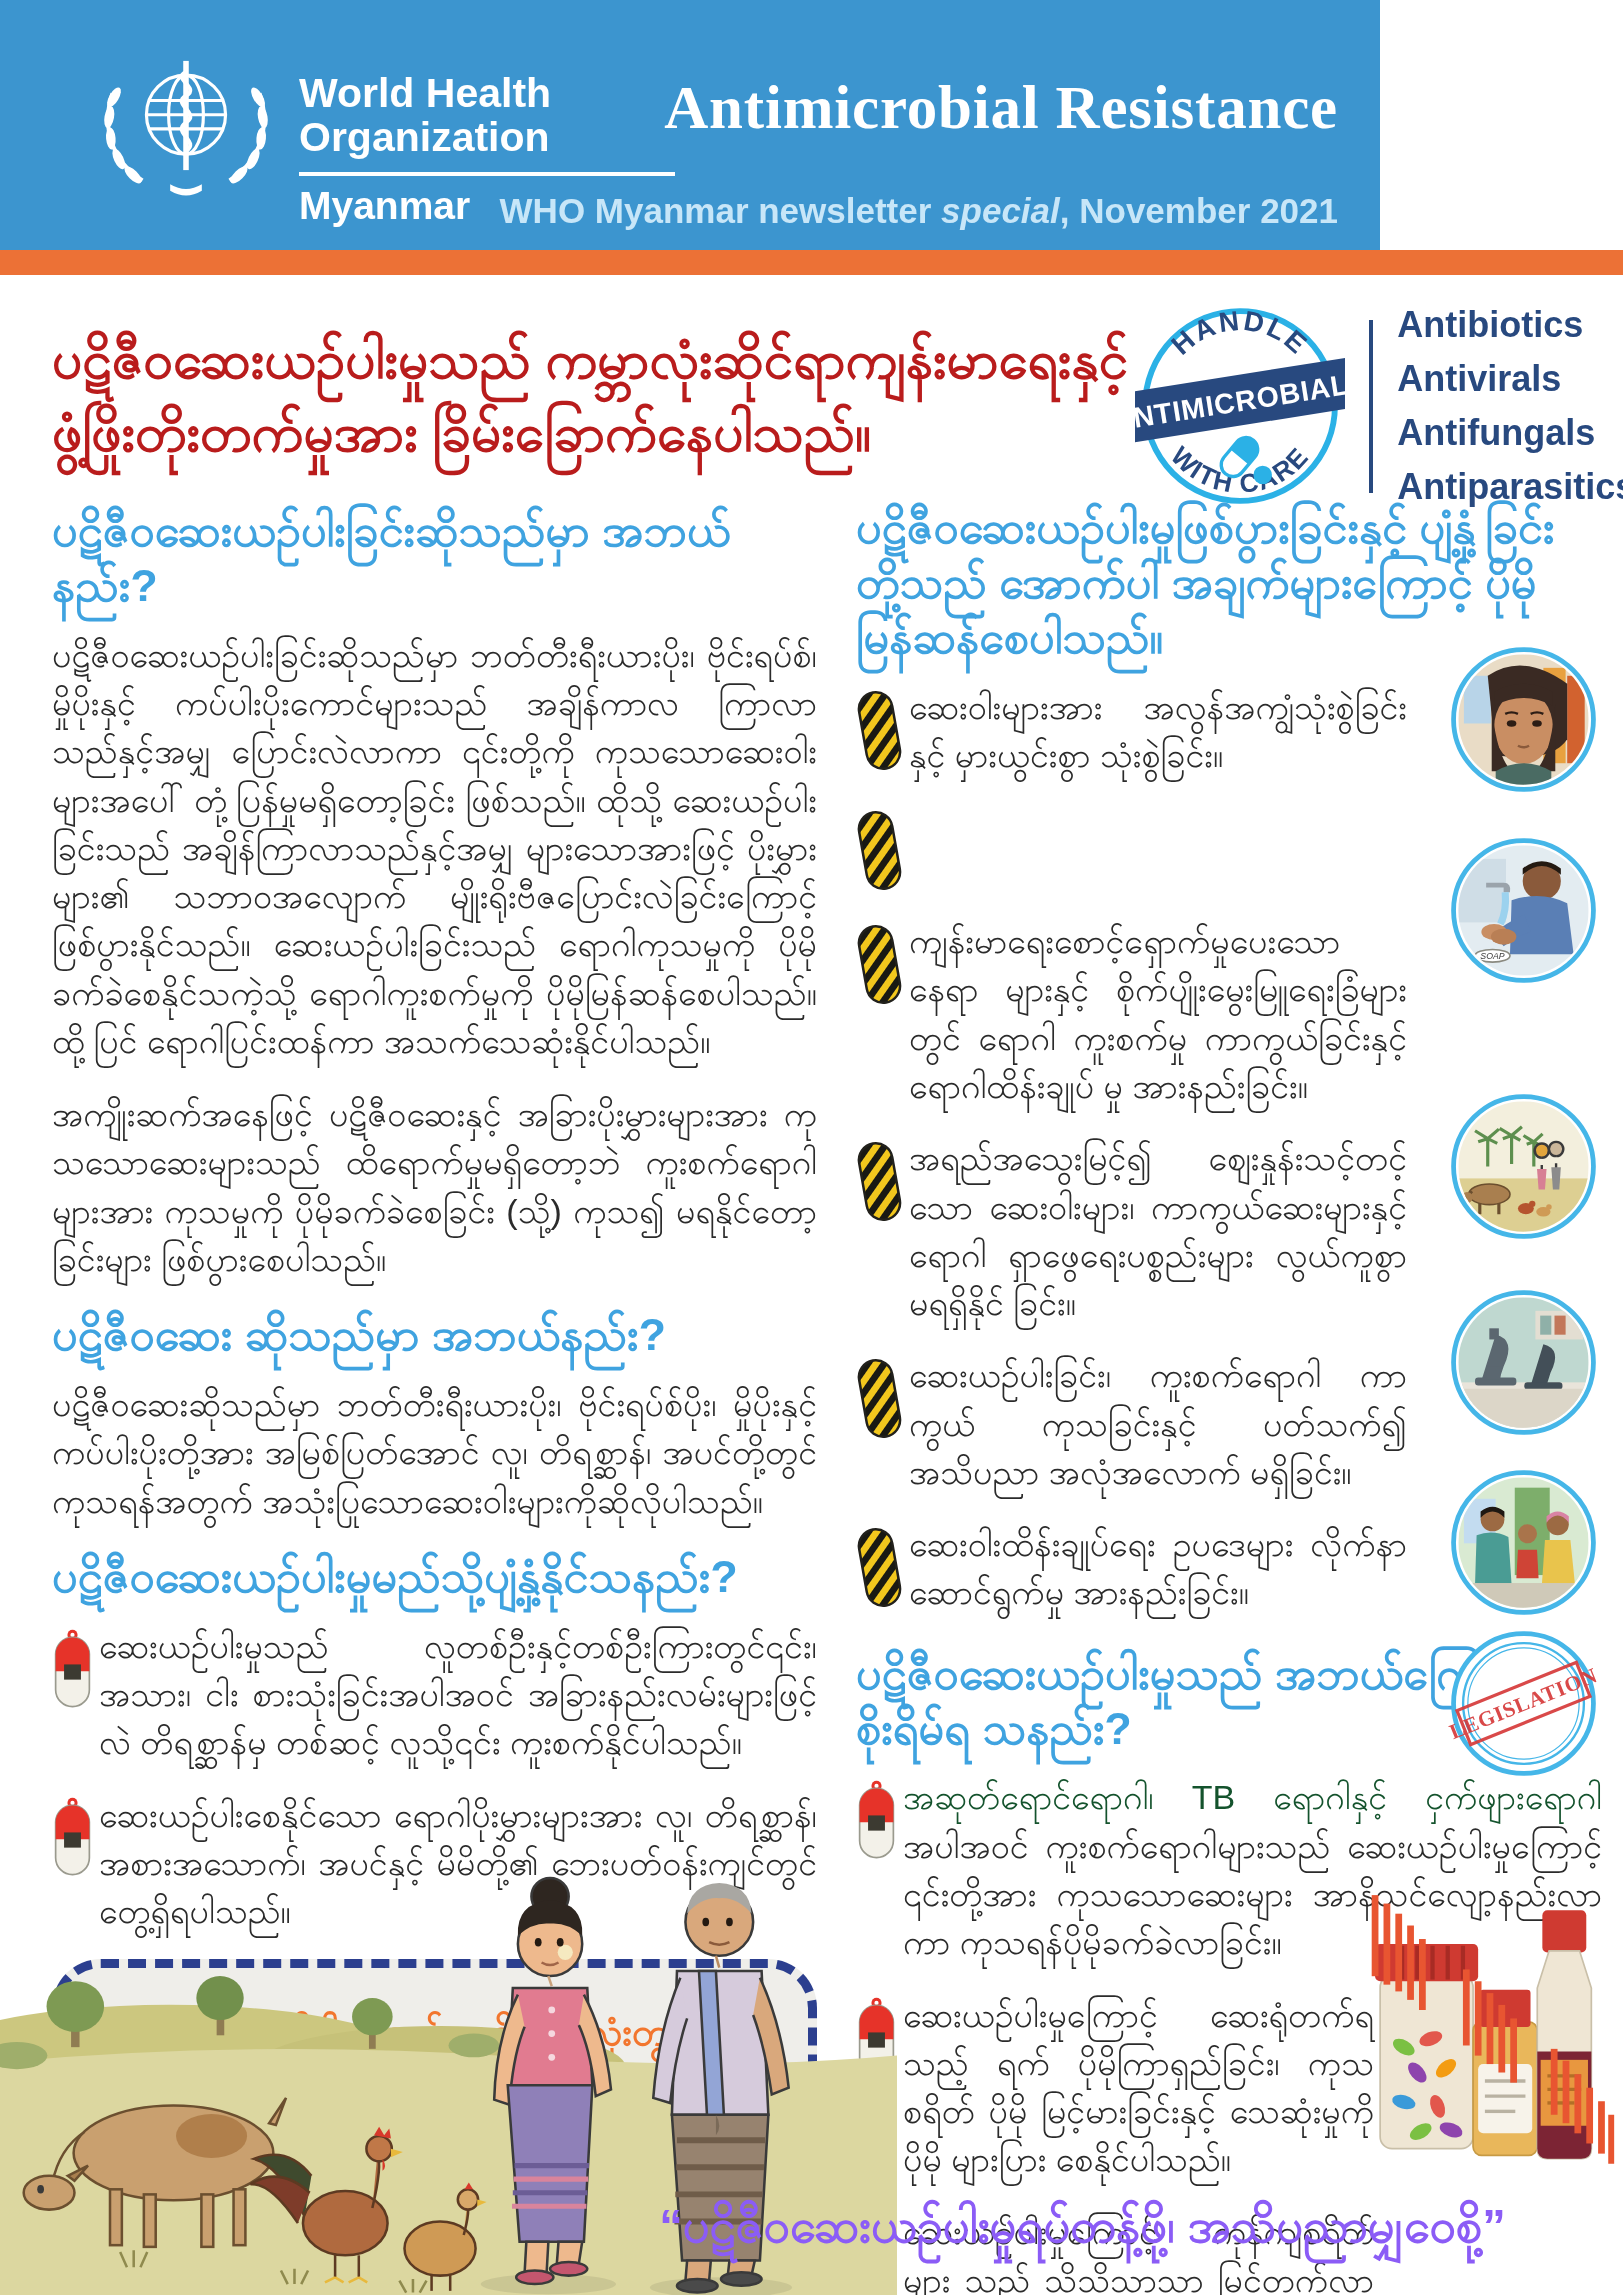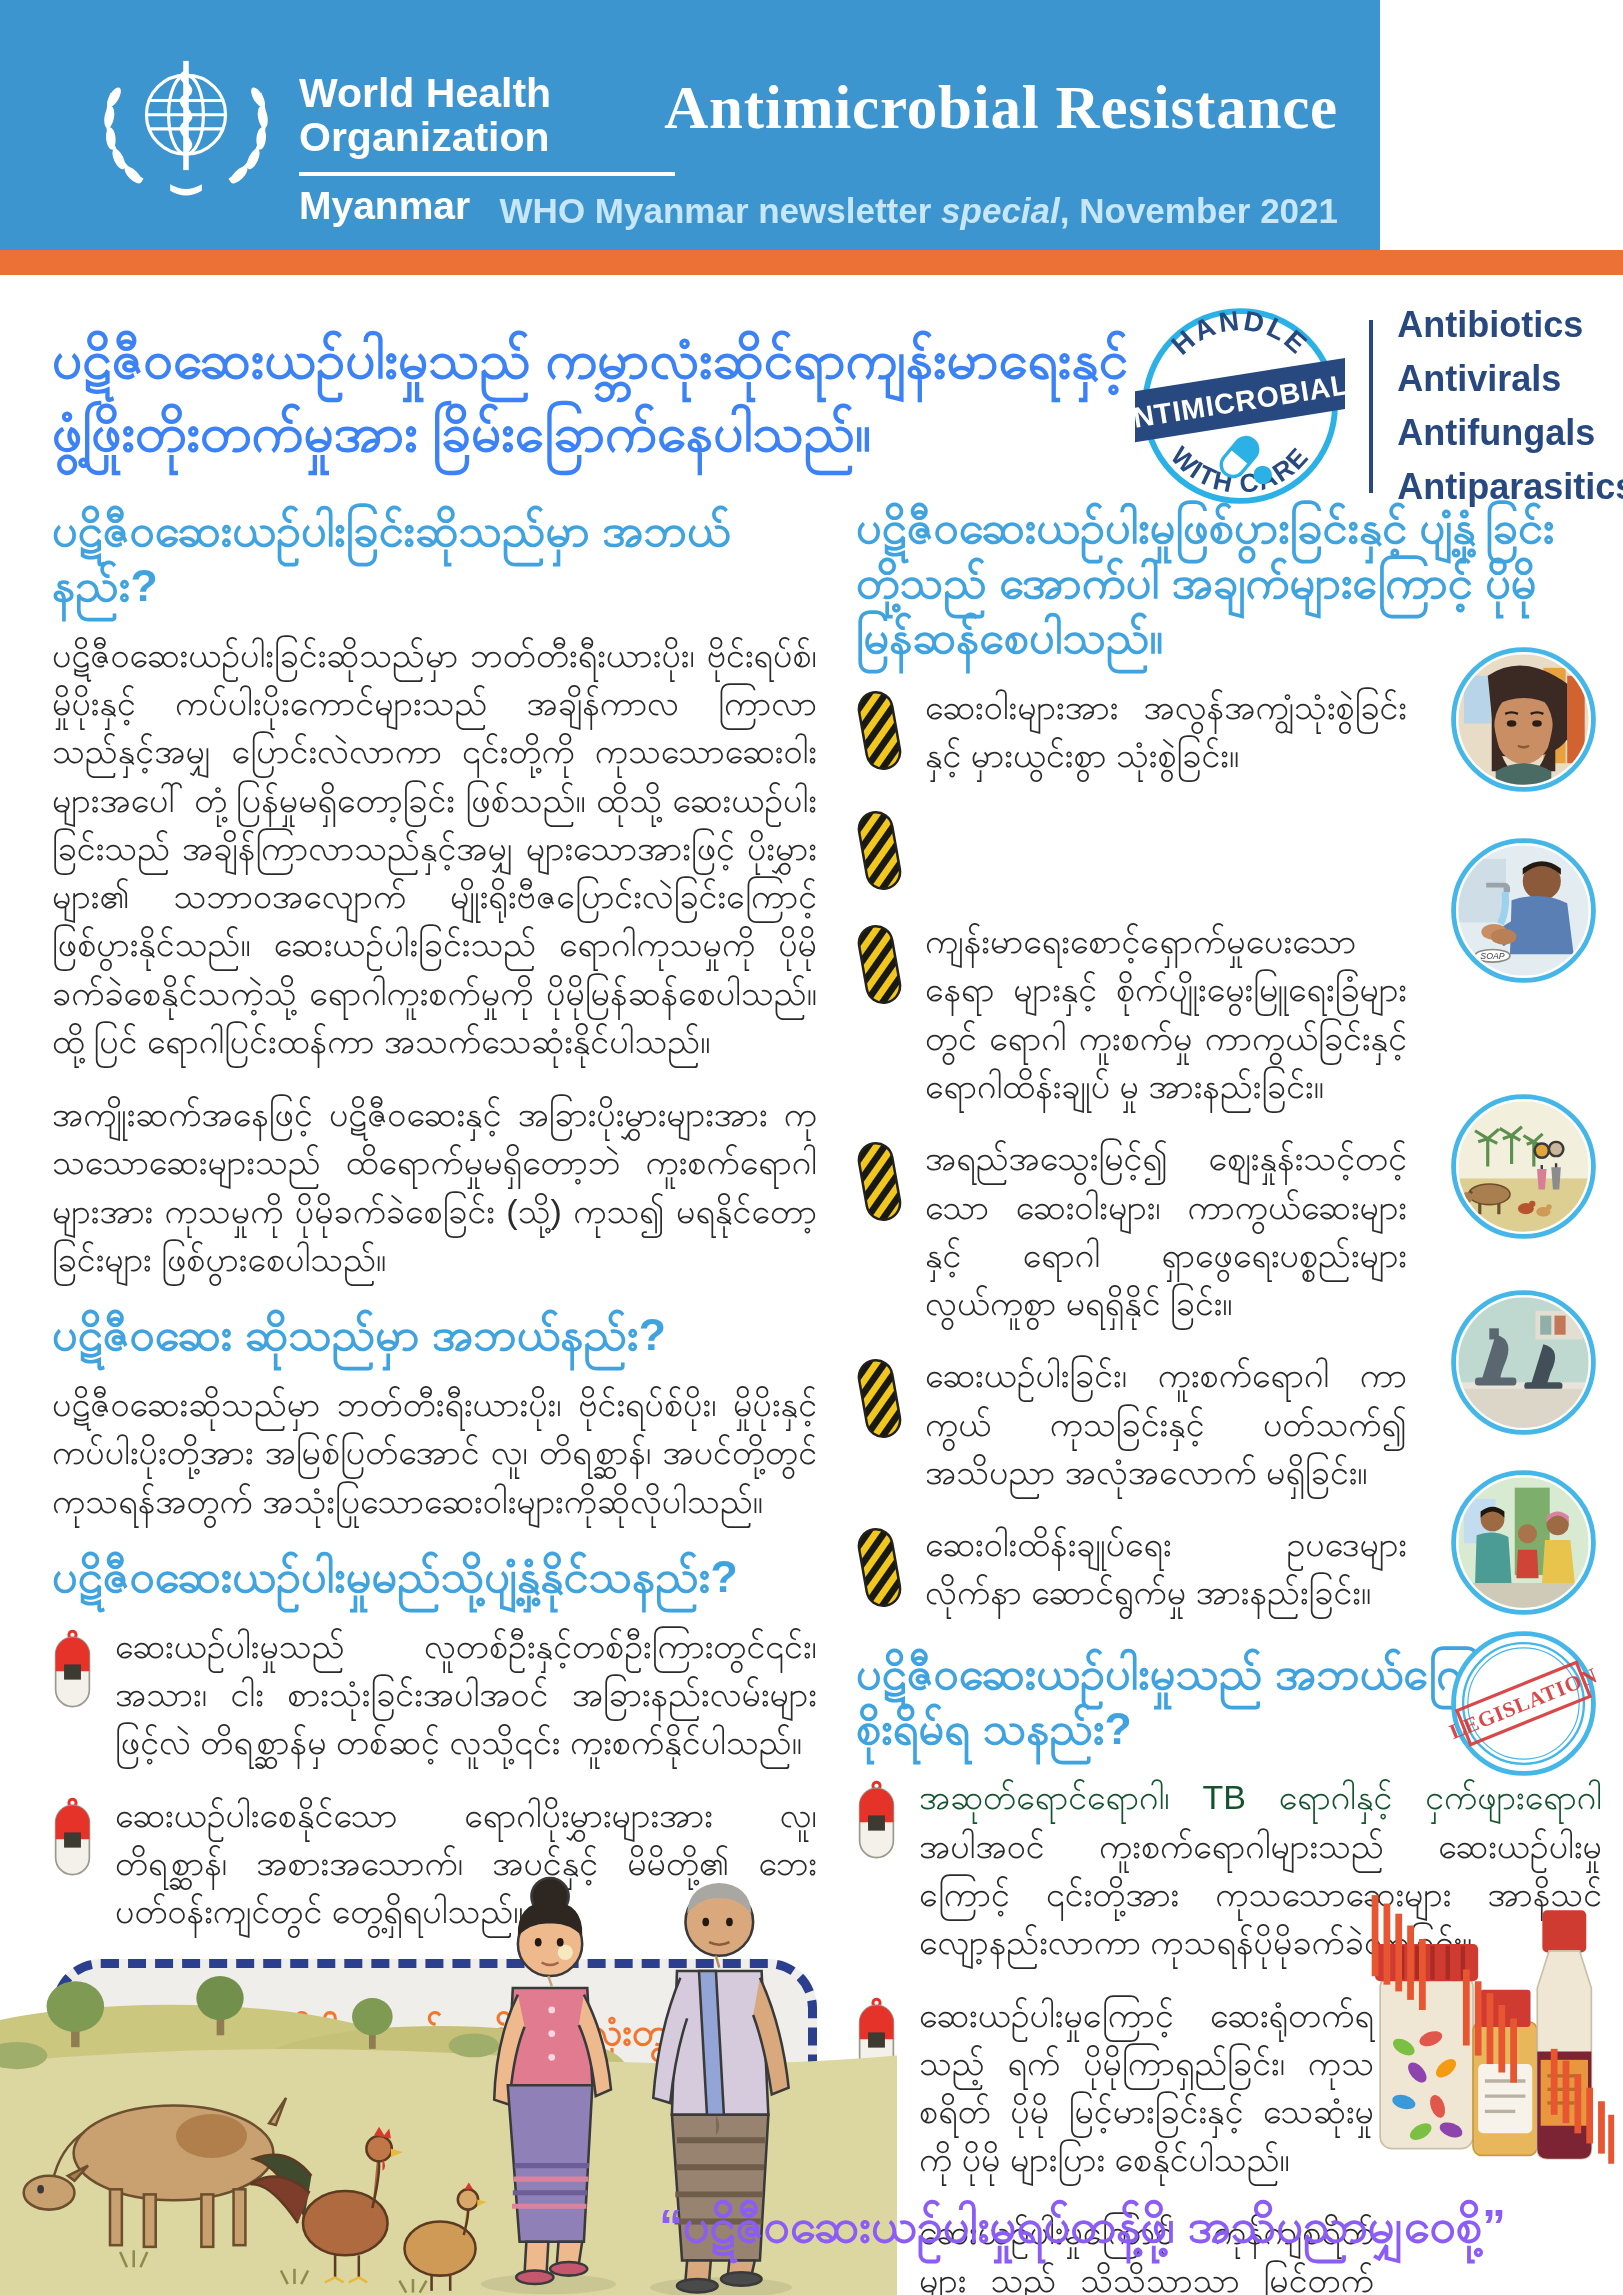--- a/index.html
+++ b/index.html
@@ -14,34 +14,34 @@
   .who-name{font-size:41px;font-weight:bold;line-height:1.08;}
   .who-rule{width:376px;height:4.2px;background:#fff;margin:12px 0 8.5px 0;}
   .who-country{font-size:39px;font-weight:bold;}
   .masthead-title{position:absolute;right:42px;top:73px;color:#ffffff;
       font-family:"Liberation Serif",serif;font-weight:bold;font-size:61px;letter-spacing:0.8px;}
   .masthead-sub{position:absolute;right:42px;top:191px;color:#c7e6f8;font-size:35px;font-weight:bold;}
   .masthead-sub .it{font-style:italic;}
 
   
   .headline{position:absolute;left:52px;top:323px;width:1100px;font-size:53px;font-weight:bold;
-      color:#3b82f6;line-height:1.38;}
+      color:#b91c1c;line-height:1.38;}
 
   
   .badge-group{position:absolute;left:1135px;top:298px;display:flex;align-items:center;gap:24px;}
   .badge-svg{width:210px;height:210px;}
   .badge-divider{width:4.2px;height:173px;background:#28497f;}
   .amr-types{list-style:none;margin:0;padding:0;font-size:36px;font-weight:bold;color:#28497f;line-height:1.5;}
 
   
   .col-left{position:absolute;left:52px;top:504px;width:765px;}
   .col-right{position:absolute;left:856px;top:501px;width:746px;}
   h2.section{color:#3fa3e0;font-size:45px;font-weight:bold;margin:0 0 17px 0;line-height:1.22;}
   p.body{font-size:34px;line-height:1.42;text-align:justify;color:#2b2b2b;margin:0 0 25px 0;}
-  .bullet{display:flex;gap:22px;margin:0 0 24px 0;}
+  .bullet{display:flex;gap:6px;margin:0 0 24px 0;}
   .bullet .txt{font-size:34px;line-height:1.42;text-align:justify;color:#2b2b2b;}
   .pill-icon{flex:none;width:41px;height:81px;margin-top:6.8px;}
   .hazard-icon{flex:none;width:47px;height:85px;margin-top:5px;}
 
   .cause{padding-right:195px;}
   .concern-lead{color:#14532d;}
   .narrow{padding-right:228px;}
 
   
   .callout{position:relative;margin-top:13.5px;border:9.3px dashed #2c3f8f;border-radius:49px;

